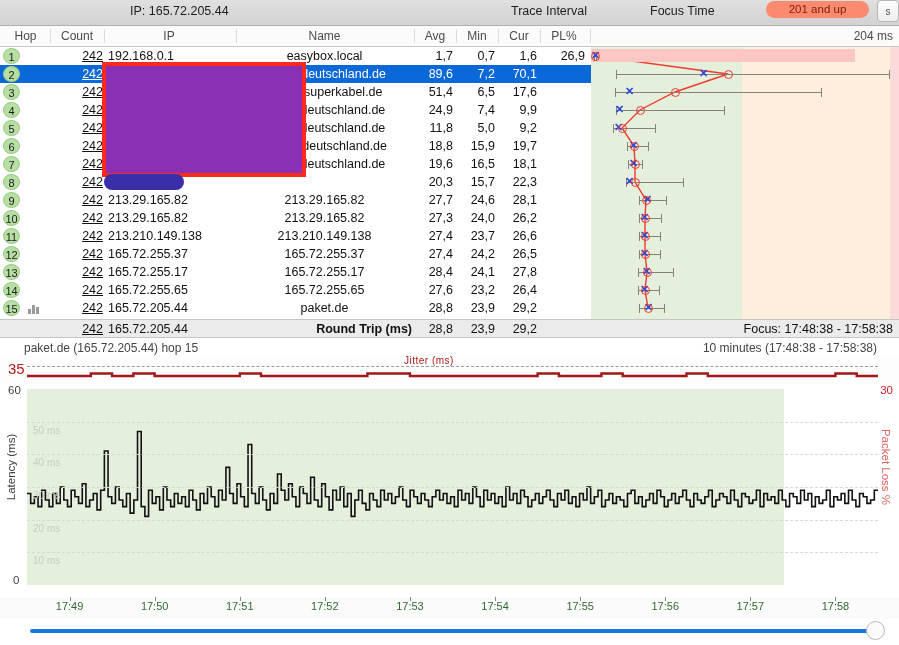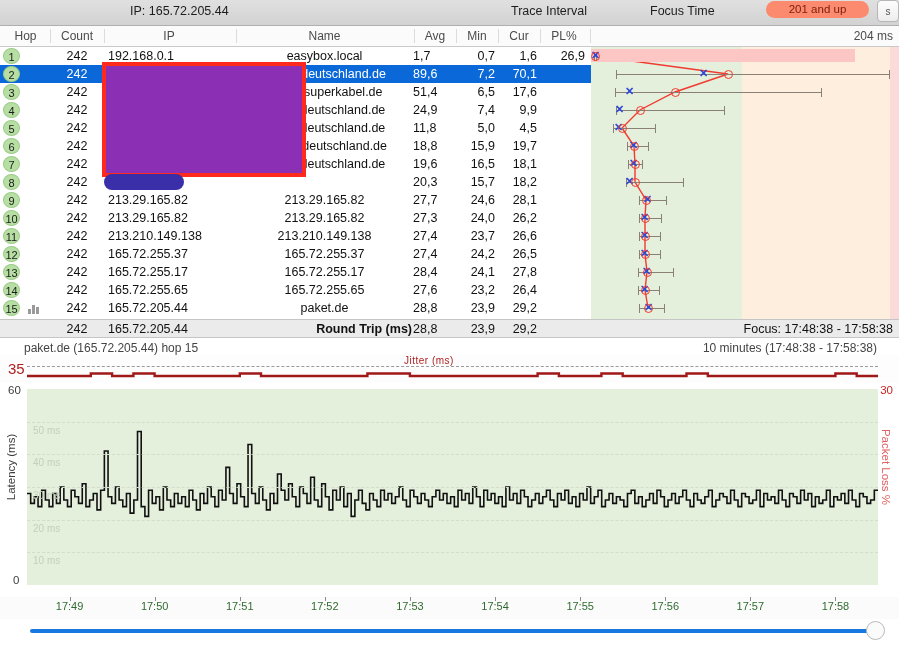--- a/index.html
+++ b/index.html
@@ -65,24 +65,24 @@
   .ch-ms    { right: 6px; text-align: right; }
 
   
   .rows { position: absolute; left:0; top:47px; width:899px; height:272px; }
   .row {
     position: absolute; left:0; width: 899px; height: 18px;
     font-size: 12.5px; color: #111;
   }
   .row.sel { background: #0a68d8; color: #ffffff; }
   .row .cell { position: absolute; top: 2px; white-space: nowrap; }
-  .c-count { left: 51px;  width: 52px; text-align: center; }
+  .c-count { left: 51px;  width: 52px; text-align: right; text-decoration: underline; }
   .c-ip    { left: 108px; width: 128px; text-align: left; }
   .c-name  { left: 237px; width: 175px; text-align: center; }
-  .c-avg   { left: 413px; width: 40px; }
+  .c-avg   { left: 413px; width: 40px; text-align: right; }
   .c-min   { left: 455px; width: 40px; text-align: right; }
   .c-cur   { left: 497px; width: 40px; text-align: right; }
   .c-pl    { left: 539px; width: 46px; text-align: right; }
   .hopbadge {
     position: absolute; left: 3px; top: 1px;
     width: 17px; height: 16px; border-radius: 50%;
     background: #b7dfa4; border: 1px solid #9ccb87;
     color: #1b1b1b; font-size: 11px; line-height: 16px;
     text-align: center;
   }
@@ -141,21 +141,21 @@
     position:absolute; left: 404px; top: 0px; font-size: 10px; color: #b02020;
     letter-spacing: 0.5px;
   }
   .jc-ytick {
     position:absolute; left: 8px; top: 5px; font-size: 15px; color: #b02020;
   }
 
   
   .mainchart { position: absolute; left: 0; top: 383px; width: 899px; height: 214px; background:#ffffff; }
   .mc-plot {
-    position: absolute; left: 27px; top: 6px; width: 851px; height: 196px;
+    position: absolute; left: 27px; top: 6px; width: 757px; height: 196px;
     background: #e4efdc;
   }
   .mc-gridlabel {
     position: absolute; left: 6px; font-size: 10px; color: #c4cfbc; white-space: nowrap;
   }
   .mc-gridline {
     position: absolute; left: 0; width: 851px; height: 0;
     border-top: 1px dashed #d3ddca;
   }
   .mc-ylab-top {
@@ -313,21 +313,21 @@
         <div class="cell c-min">24,6</div>
         <div class="cell c-cur">28,1</div>
         <div class="cell c-pl"></div>
       </div>
       <div class="row" style="top: 126px;">
         <div class="hopbadge">8</div>
         <div class="cell c-count">242</div>
         <div class="cell c-ip"></div>
         <div class="cell c-avg">20,3</div>
         <div class="cell c-min">15,7</div>
-        <div class="cell c-cur">18,2</div>
+        <div class="cell c-cur">22,3</div>
         <div class="cell c-pl"></div>
       </div>
       <div class="row" style="top: 108px;">
         <div class="hopbadge">7</div>
         <div class="cell c-count">242</div>
         <div class="cell c-ip"></div>
         <div class="cell c-name">atic...l-deutschland.de</div>
         <div class="cell c-avg">19,6</div>
         <div class="cell c-min">16,5</div>
         <div class="cell c-cur">18,1</div>
@@ -343,21 +343,21 @@
         <div class="cell c-cur">19,7</div>
         <div class="cell c-pl"></div>
       </div>
       <div class="row" style="top: 72px;">
         <div class="hopbadge">5</div>
         <div class="cell c-count">242</div>
         <div class="cell c-ip"></div>
         <div class="cell c-name">atic...l-deutschland.de</div>
         <div class="cell c-avg">11,8</div>
         <div class="cell c-min">5,0</div>
-        <div class="cell c-cur">4,5</div>
+        <div class="cell c-cur">9,2</div>
         <div class="cell c-pl"></div>
       </div>
       <div class="row" style="top: 54px;">
         <div class="hopbadge">4</div>
         <div class="cell c-count">242</div>
         <div class="cell c-ip"></div>
         <div class="cell c-name">atic...l-deutschland.de</div>
         <div class="cell c-avg">24,9</div>
         <div class="cell c-min">7,4</div>
         <div class="cell c-cur">9,9</div>

